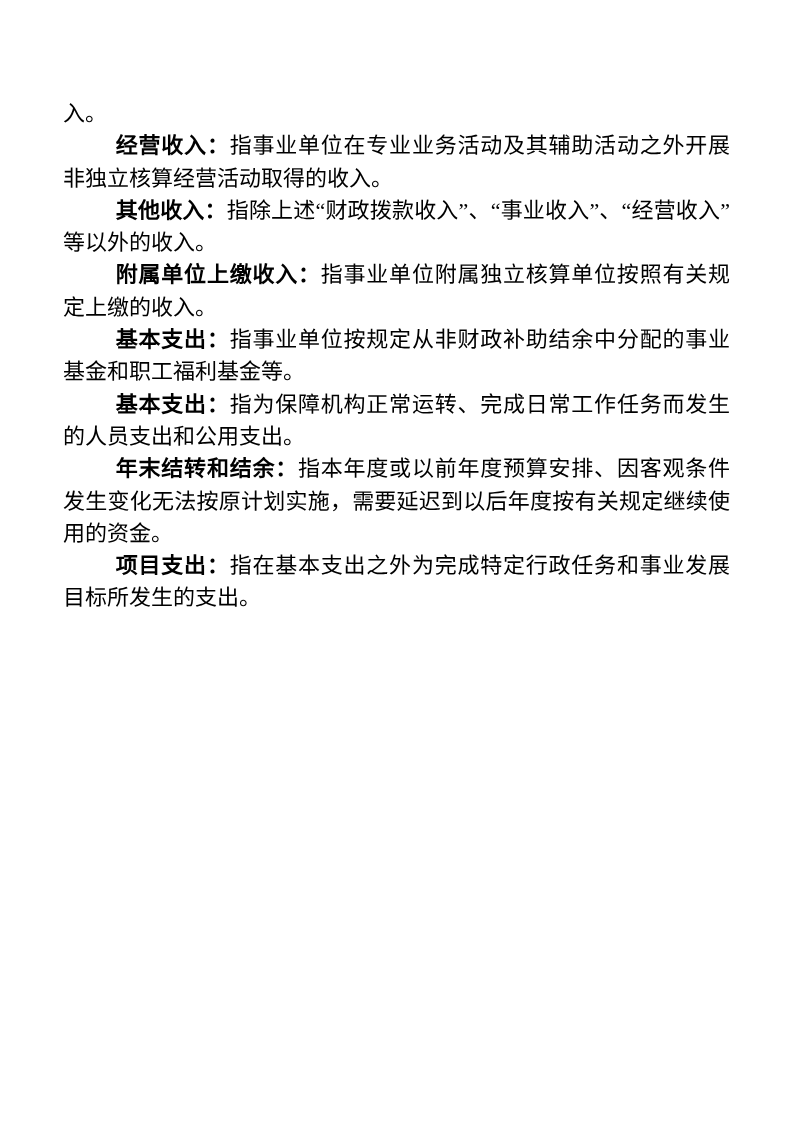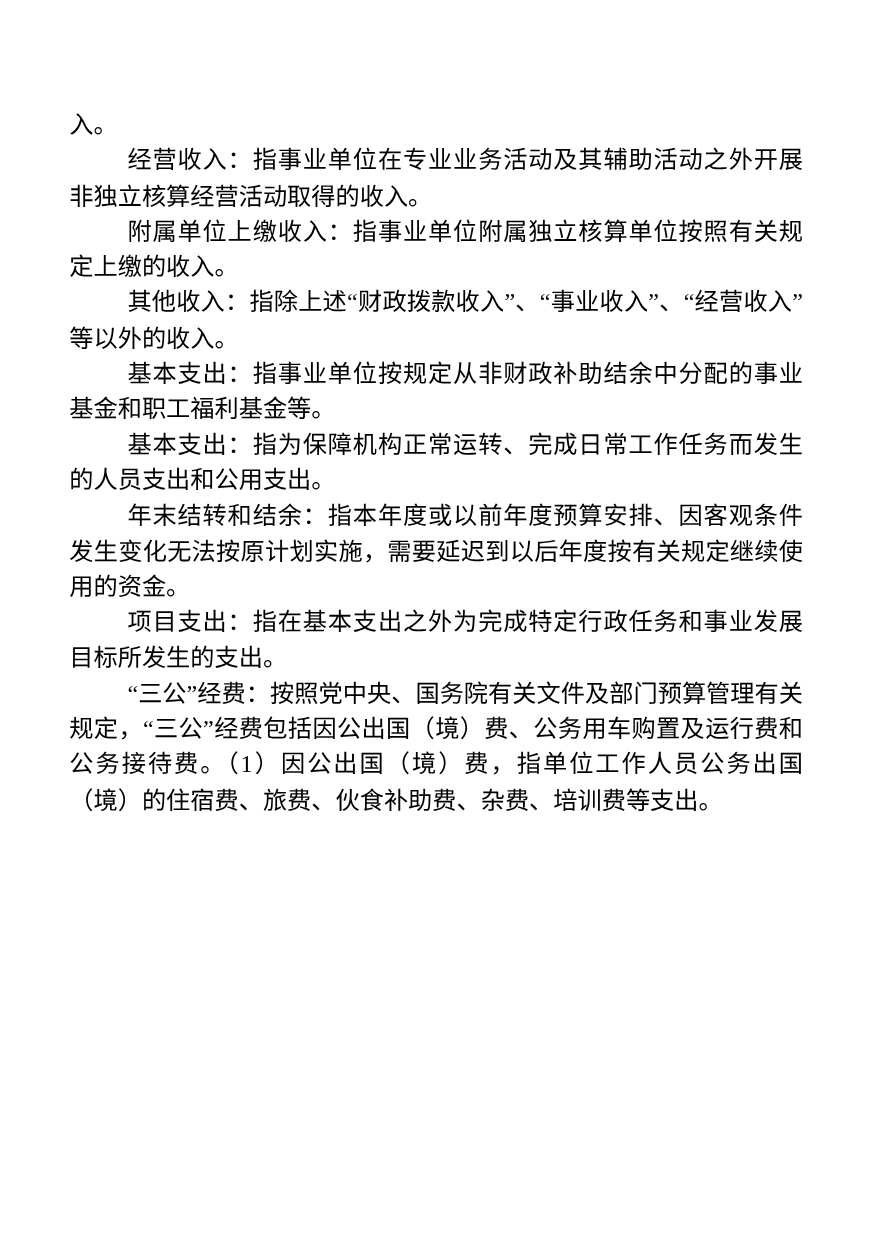--- a/index.html
+++ b/index.html
@@ -29,44 +29,43 @@
   }
   .content p {
     margin: 0;
     padding: 0;
     text-indent: 2.4em;
   }
   .content p.continuation {
     text-indent: 0;
   }
   .term {
-    font-weight: normal;
+    font-weight: bold;
   }
 </style>
 </head>
 <body>
 
 <div class="page">
   <div class="content">
 
     <p class="continuation"><span>入。</span></p>
 
     <p><b class="term">经营收入：</b><span>指事业单位在专业业务活动及其辅助活动之外开展非独立核算经营活动取得的收入。</span></p>
 
+    <p><b class="term">其他收入：</b><span>指除上述“财政拨款收入”、“事业收入”、“经营收入”等以外的收入。</span></p>
+
     <p><b class="term">附属单位上缴收入：</b><span>指事业单位附属独立核算单位按照有关规定上缴的收入。</span></p>
-
-    <p><b class="term">其他收入：</b><span>指除上述“财政拨款收入”、“事业收入”、“经营收入”等以外的收入。</span></p>
 
 
 
     <p><b class="term">基本支出：</b><span>指事业单位按规定从非财政补助结余中分配的事业基金和职工福利基金等。</span></p>
 
     <p><b class="term">基本支出：</b><span>指为保障机构正常运转、完成日常工作任务而发生的人员支出和公用支出。</span></p>
 
     <p><b class="term">年末结转和结余：</b><span>指本年度或以前年度预算安排、因客观条件发生变化无法按原计划实施，需要延迟到以后年度按有关规定继续使用的资金。</span></p>
 
     <p><b class="term">项目支出：</b><span>指在基本支出之外为完成特定行政任务和事业发展目标所发生的支出。</span></p>
 
 
-    <p><b class="term">“三公”经费：</b><span>按照党中央、国务院有关文件及部门预算管理有关规定，“三公”经费包括因公出国（境）费、公务用车购置及运行费和公务接待费。（1）因公出国（境）费，指单位工作人员公务出国（境）的住宿费、旅费、伙食补助费、杂费、培训费等支出。</span></p>
 
   </div>
 </div>
 
 </body></html>

